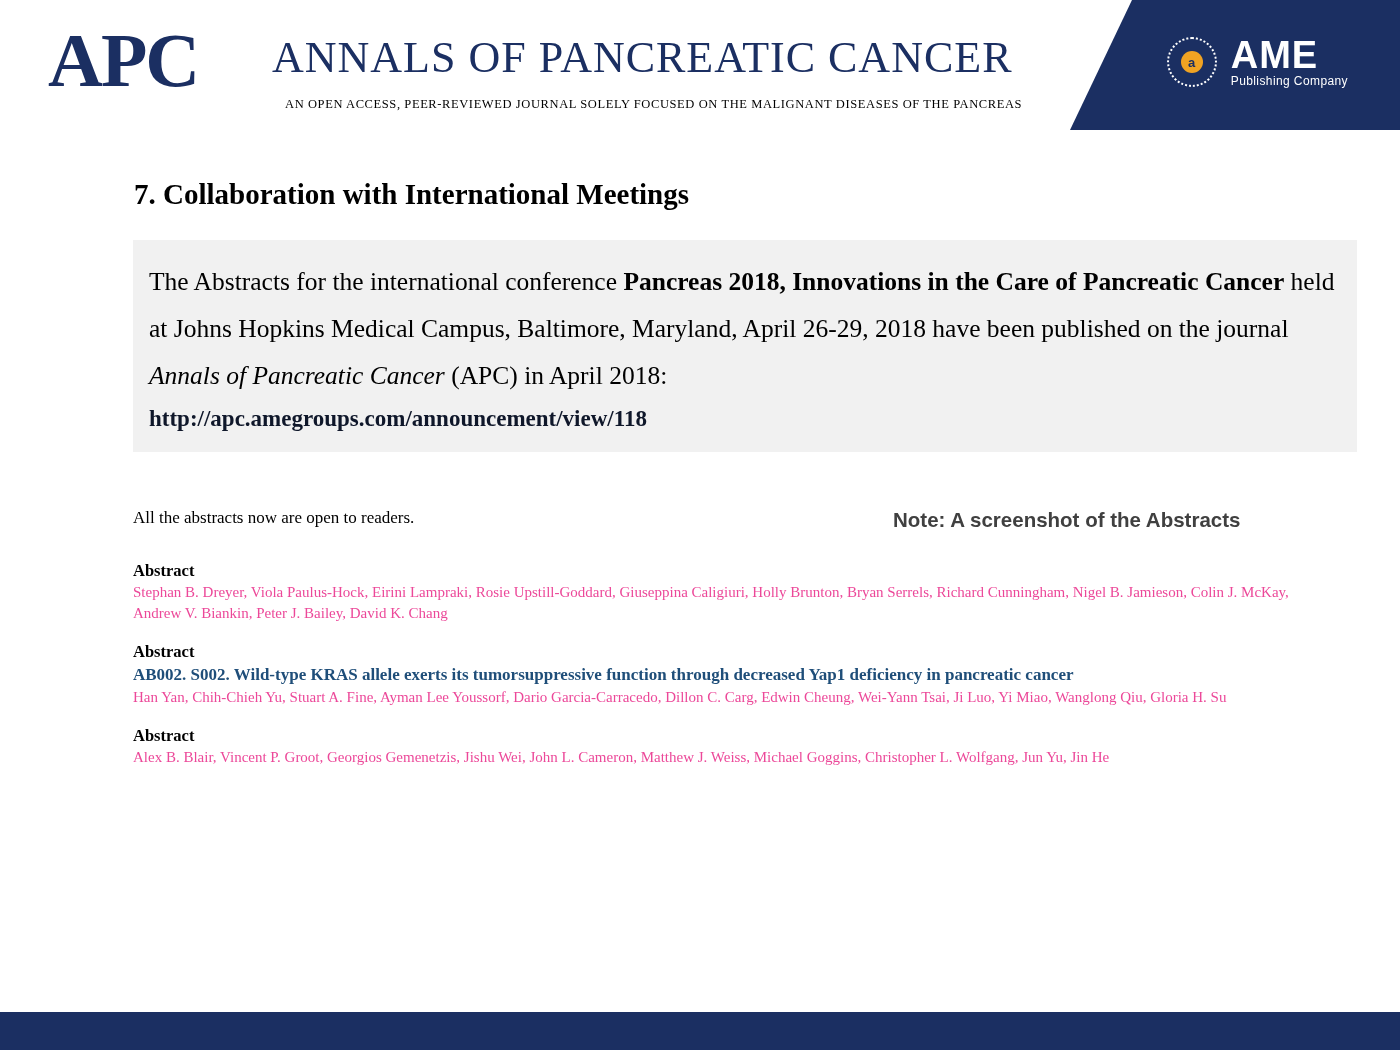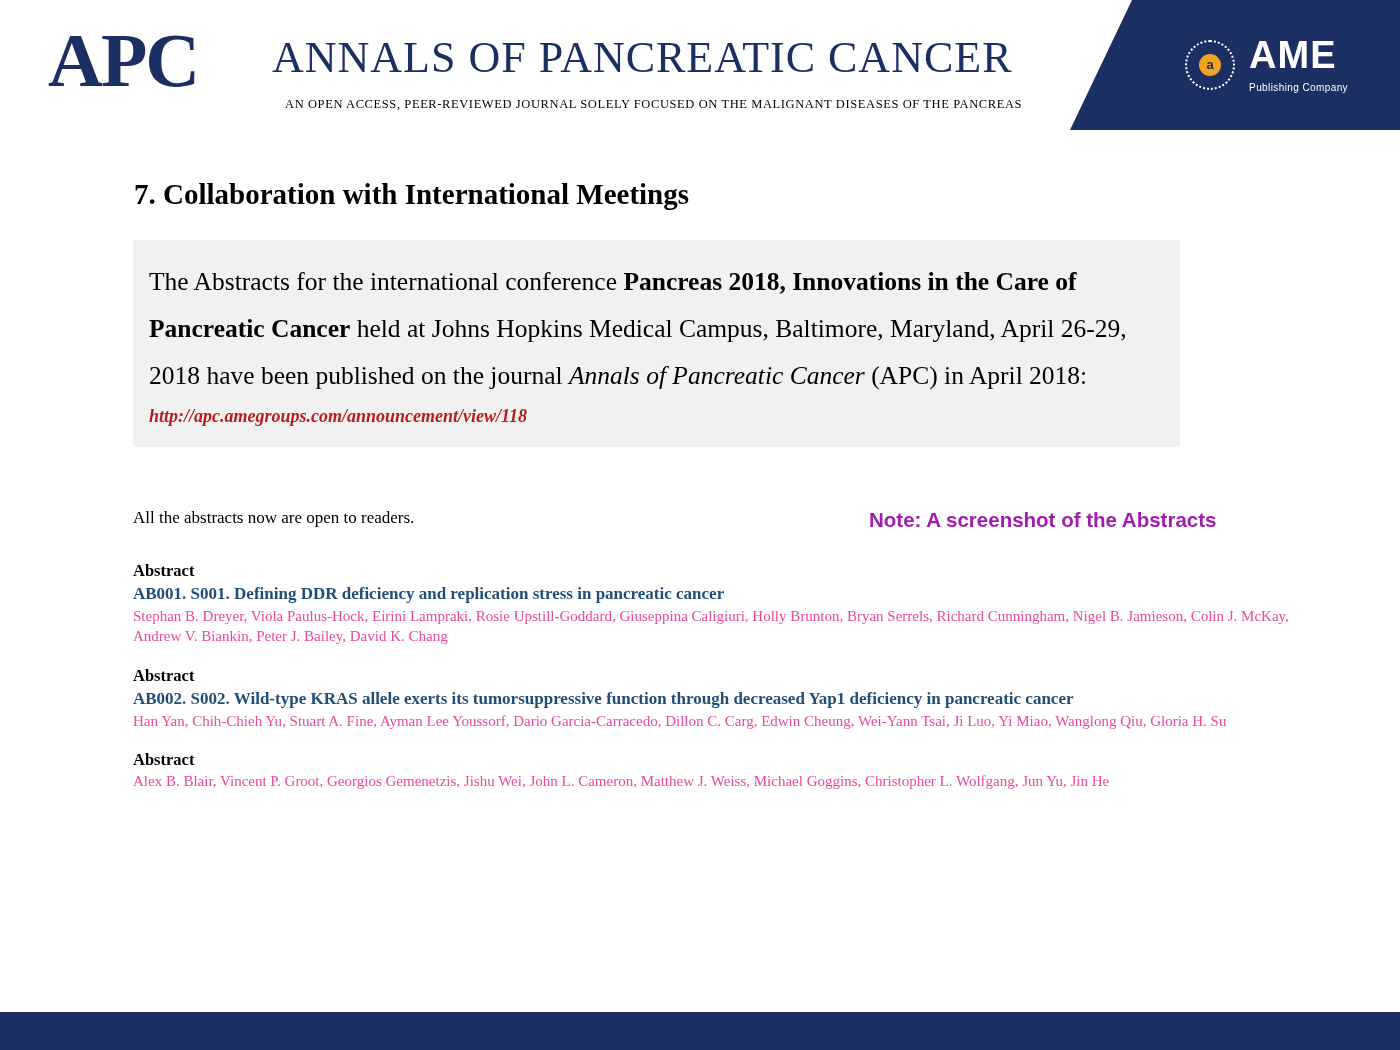--- a/index.html
+++ b/index.html
@@ -99,80 +99,79 @@
     font-family: "Liberation Sans", sans-serif;
   }
   .ame-text .ame-name {
     font-size: 38px;
     font-weight: bold;
     letter-spacing: 1px;
     line-height: 1;
     display: block;
   }
   .ame-text .ame-pub {
-    font-size: 10px;
+    font-size: 12px;
     letter-spacing: 0.4px;
     display: block;
     text-align: right;
-    margin-top: 8px;
+    margin-top: 0;
   }
 
   
   .slide-title {
     position: absolute;
     left: 134px;
     top: 178px;
     font-family: "Liberation Serif", serif;
     font-size: 29px;
     font-weight: bold;
     color: #000000;
   }
 
   .callout {
     position: absolute;
     left: 133px;
     top: 240px;
-    width: 1047px;
+    width: 1224px;
     background: #f1f1f1;
     padding: 18px 16px 20px 16px;
     box-sizing: border-box;
   }
   .callout p {
     margin: 0;
     font-size: 25.5px;
     line-height: 1.85;
     color: #000000;
   }
   .callout .b { font-weight: bold; }
   .callout .i { font-style: italic; }
   .callout-link {
     display: block;
     margin-top: 6px;
-    font-size: 18px;
-    font-weight: bold;
-    color: #b91c1c;
+    font-size: 23px;
+    font-weight: bold;
+    color: #0f172a;
     text-decoration: none;
-    font-style: italic;
   }
 
   .open-note {
     position: absolute;
     left: 133px;
     top: 508px;
     font-size: 17px;
     color: #000000;
   }
   .screenshot-note {
     position: absolute;
-    left: 869px;
+    left: 893px;
     top: 508px;
     font-family: "Liberation Sans", sans-serif;
     font-size: 20.5px;
     font-weight: bold;
-    color: #a21caf;
+    color: #404040;
   }
 
   .abstract-list {
     position: absolute;
     left: 133px;
     top: 560px;
     width: 1185px;
   }
   .abstract-block {
     margin-bottom: 18px;
@@ -234,21 +233,20 @@
   <a class="callout-link" href="#">http://apc.amegroups.com/announcement/view/118</a>
 </div>
 
 <div class="open-note">All the abstracts now are open to readers.</div>
 <div class="screenshot-note">Note: A screenshot of the Abstracts</div>
 
 <div class="abstract-list">
 
   <div class="abstract-block">
     <div class="abs-label">Abstract</div>
-    <div class="abs-title">AB001. S001. Defining DDR deficiency and replication stress in pancreatic cancer</div>
     <div class="abs-authors">Stephan B. Dreyer, Viola Paulus-Hock, Eirini Lampraki, Rosie Upstill-Goddard, Giuseppina Caligiuri, Holly Brunton, Bryan Serrels, Richard Cunningham, Nigel B. Jamieson, Colin J. McKay, Andrew V. Biankin, Peter J. Bailey, David K. Chang</div>
   </div>
 
   <div class="abstract-block">
     <div class="abs-label">Abstract</div>
     <div class="abs-title">AB002. S002. Wild-type KRAS allele exerts its tumorsuppressive function through decreased Yap1 deficiency in pancreatic cancer</div>
     <div class="abs-authors">Han Yan, Chih-Chieh Yu, Stuart A. Fine, Ayman Lee Youssorf, Dario Garcia-Carracedo, Dillon C. Carg, Edwin Cheung, Wei-Yann Tsai, Ji Luo, Yi Miao, Wanglong Qiu, Gloria H. Su</div>
   </div>
 
   <div class="abstract-block">

